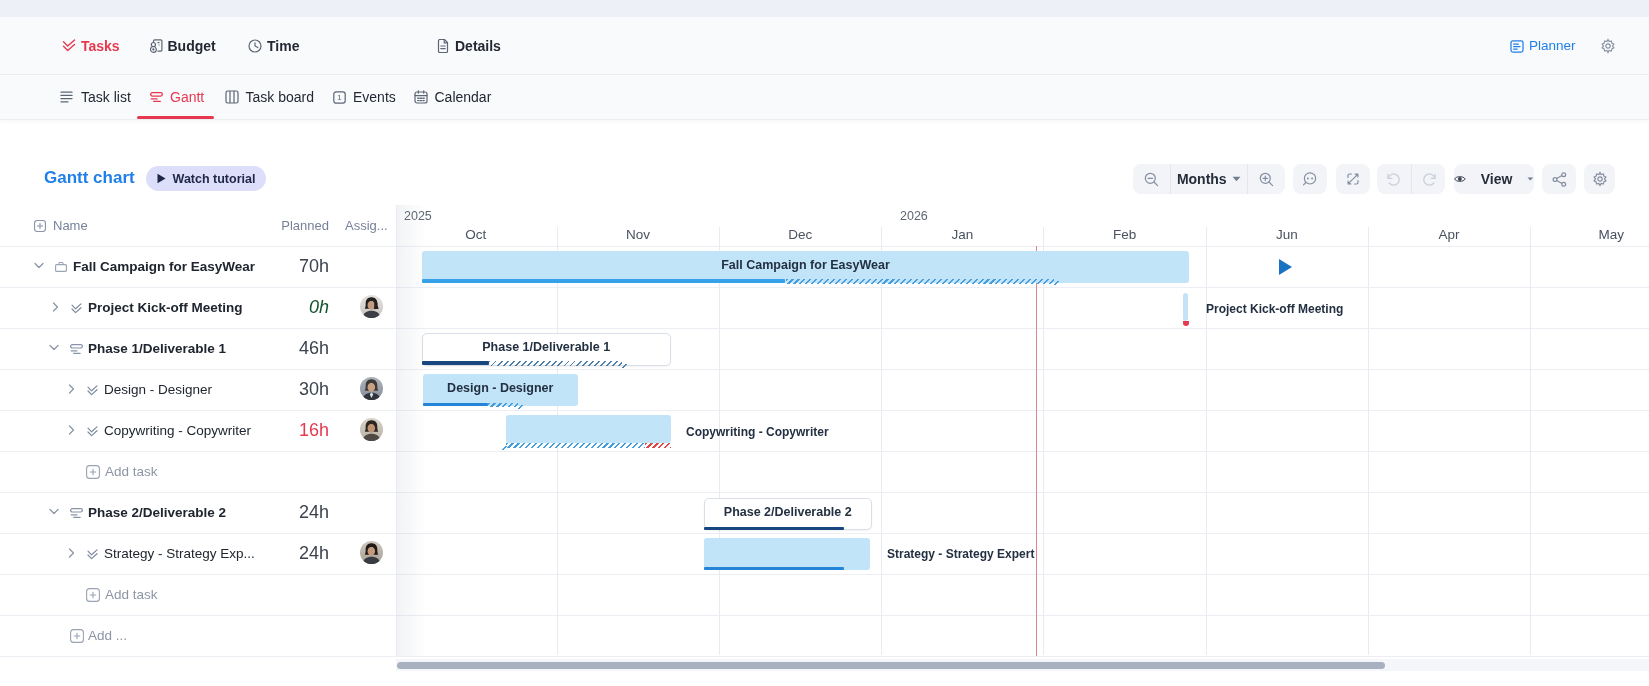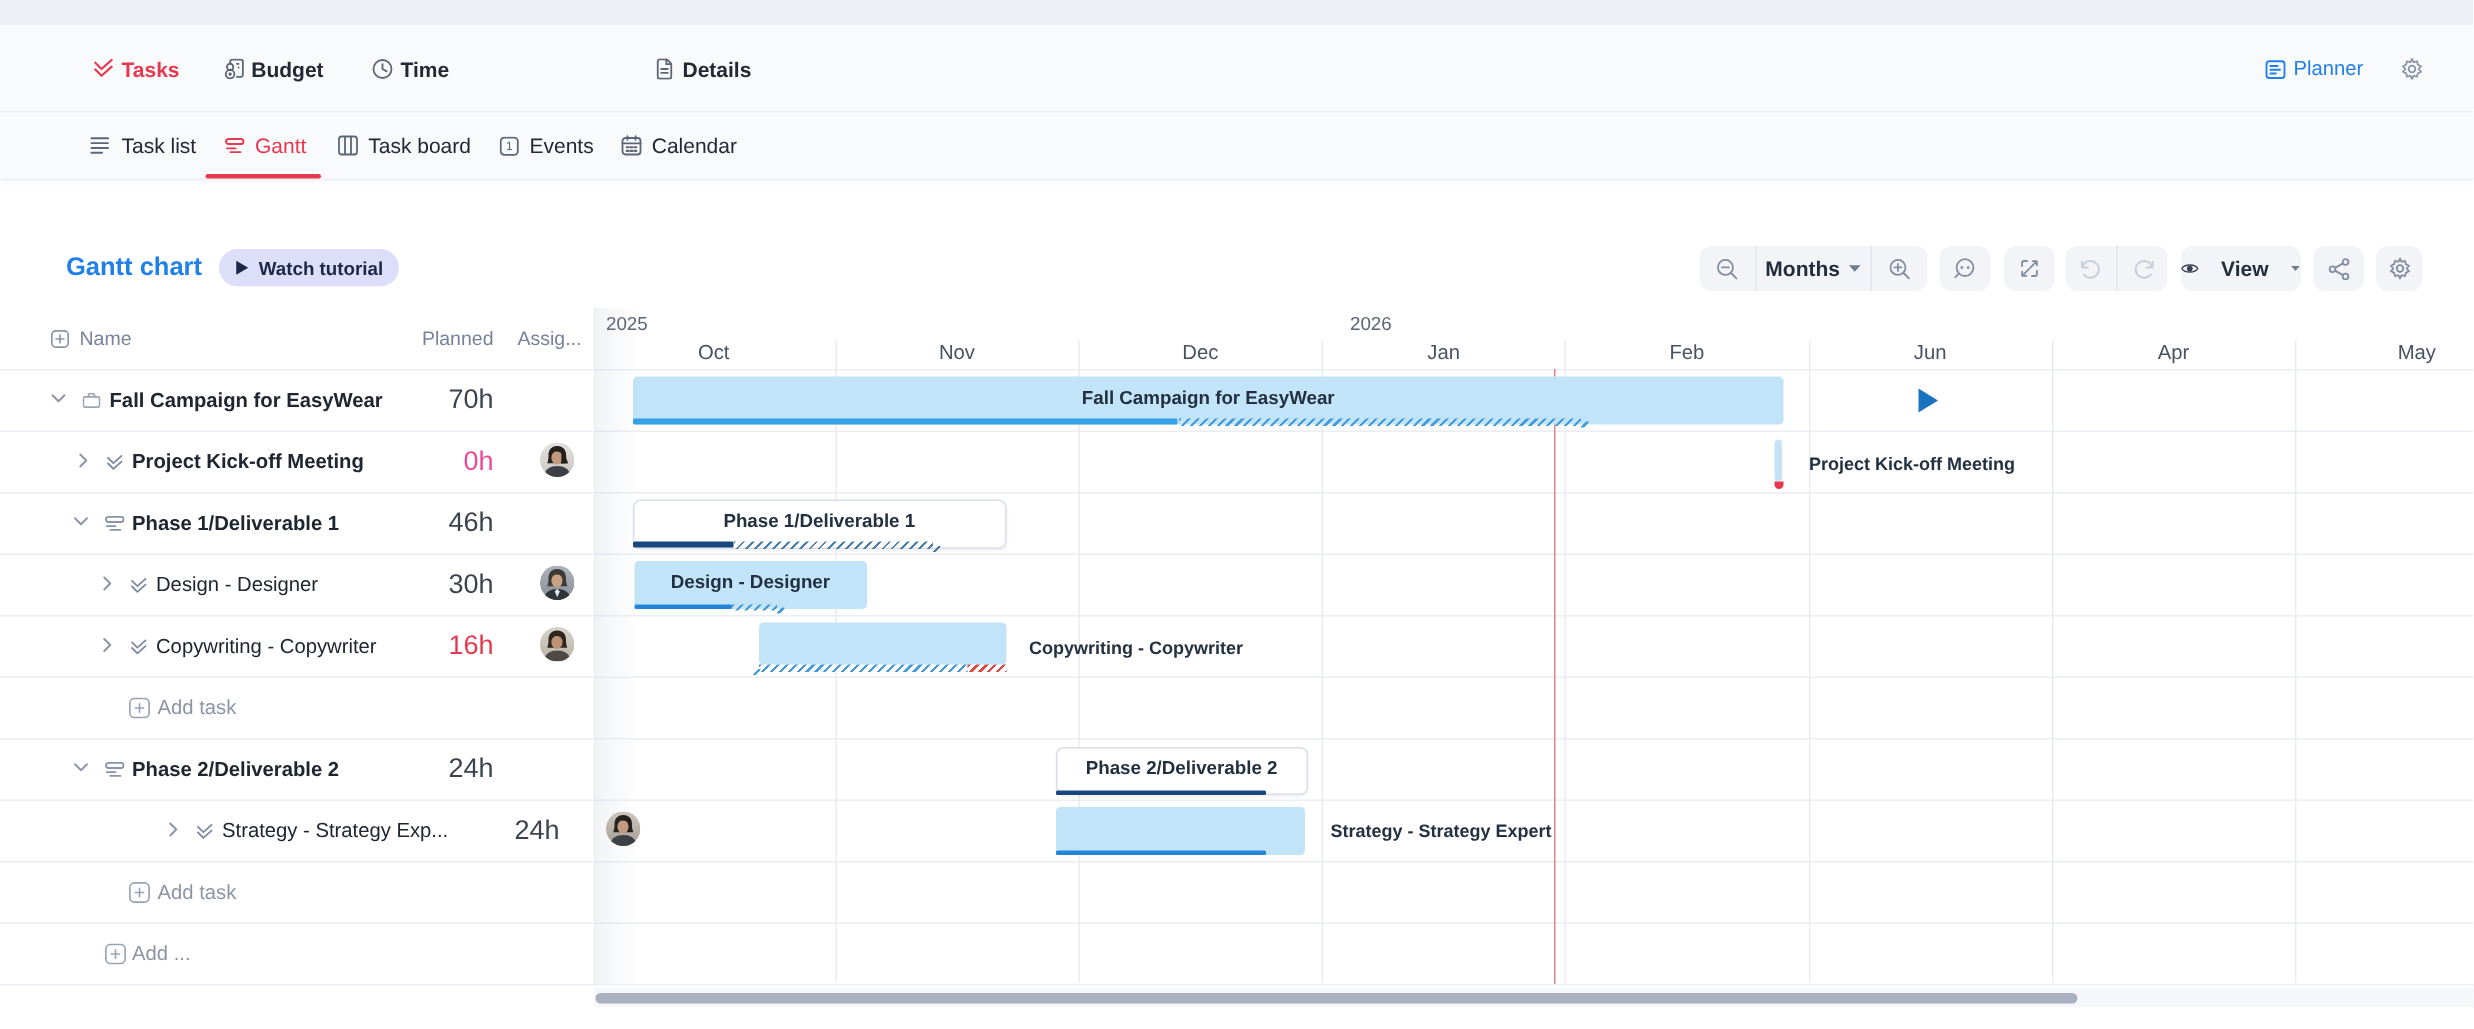--- a/index.html
+++ b/index.html
@@ -306,21 +306,21 @@
       <svg class="abs" style="left:52px;top:15px;" width="8" height="10" viewBox="0 0 8 10">
           <path d="M1.5 1 L5.5 5 L1.5 9" fill="none" stroke="#8d96a5" stroke-width="1.3" stroke-linecap="round" stroke-linejoin="round"></path>
         </svg>
       <svg class="abs" style="left:71px;top:15.5px;" width="11" height="11" viewBox="0 0 11 11">
           <g fill="none" stroke="#7d8aa0" stroke-width="1.2" stroke-linecap="round" stroke-linejoin="round">
             <path d="M1 2.2 L4.6 5.8 L10 0.9"></path>
             <path d="M1 6 L4.6 9.6 L10 4.7"></path>
           </g>
         </svg>
       <div class="tname" style="left:88px;font-weight:bold;">Project Kick-off Meeting</div>
-      <div class="thours" style="color:#ec4899;">0h</div>
+      <div class="thours" style="color:#14532d;font-style:italic;">0h</div>
       <div class="abs" style="left:360px;top:8px;">
           <svg width="23" height="23" viewBox="0 0 24 24">
             <defs>
               <clipPath id="cp1">
                 <circle cx="12" cy="12" r="12"></circle>
               </clipPath>
               <linearGradient id="g1" x1="0" y1="0" x2="0" y2="1">
                 <stop offset="0" stop-color="#e4e2e0"></stop>
                 <stop offset="1" stop-color="#c8c4c0"></stop>
               </linearGradient>
@@ -431,21 +431,21 @@
         </svg>
       <svg class="abs" style="left:69.5px;top:15.5px;" width="13" height="10" viewBox="0 0 13 10">
           <g fill="none" stroke="#8693a8" stroke-width="1.2" stroke-linecap="round">
             <rect x="0.6" y="0.6" width="11.8" height="3.4" rx="1.7"></rect>
             <path d="M1.2 6.8 h5.8 M3.6 9.3 h6.6"></path>
           </g>
         </svg>
       <div class="tname" style="left:88px;font-weight:bold;">Phase 2/Deliverable 2</div>
       <div class="thours">24h</div>
     </div>
-    <div class="trow" style="top:533px;margin-left:44px;">
+    <div class="trow" style="top:533px;">
       <svg class="abs" style="left:68px;top:15px;" width="8" height="10" viewBox="0 0 8 10">
           <path d="M1.5 1 L5.5 5 L1.5 9" fill="none" stroke="#8d96a5" stroke-width="1.3" stroke-linecap="round" stroke-linejoin="round"></path>
         </svg>
       <svg class="abs" style="left:87px;top:15.5px;" width="11" height="11" viewBox="0 0 11 11">
           <g fill="none" stroke="#7d8aa0" stroke-width="1.2" stroke-linecap="round" stroke-linejoin="round">
             <path d="M1 2.2 L4.6 5.8 L10 0.9"></path>
             <path d="M1 6 L4.6 9.6 L10 4.7"></path>
           </g>
         </svg>
       <div class="tname" style="left:104px;">Strategy - Strategy Exp...</div>

